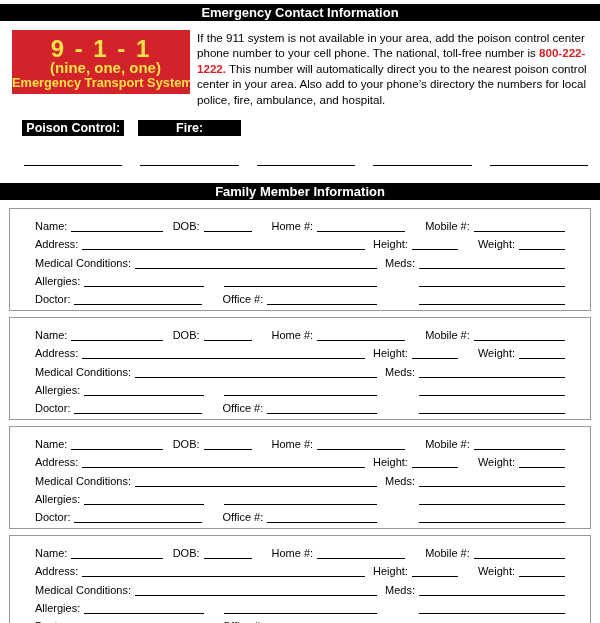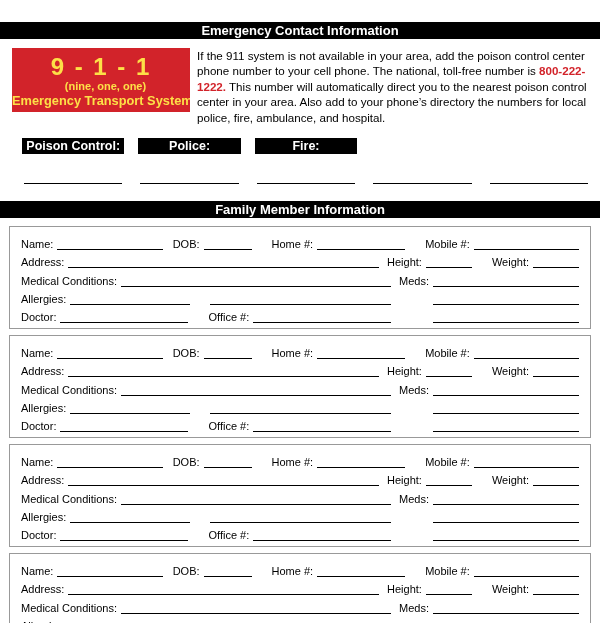--- a/index.html
+++ b/index.html
@@ -10,33 +10,33 @@
     color:#000;
     overflow:hidden;
     position:relative;
   }
   .bar {
     background:#000; color:#fff;
     font-weight:bold; font-size:13px;
     text-align:center;
     height:17px; line-height:17px;
   }
-  .bar-top { margin-top:22px; }
+  .bar-top { margin-top:4px; }
   .bar-family { margin-top:17px; }
 
   
   .top-section { display:flex; margin:9px 10px 0 12px; gap:7px; }
   .box911 {
     flex:0 0 178px; width:178px; height:64px;
     background:#d2232a; color:#fde047;
     text-align:center; font-weight:bold;
     overflow:hidden;
   }
   .box911 .num  { font-size:24px; letter-spacing:2px; line-height:25px; margin-top:6px; }
-  .box911 .pron { font-size:11px; line-height:14px;padding-left:9px; }
+  .box911 .pron { font-size:15px; line-height:14px;padding-left:9px; }
   .box911 .cap  { font-size:12.8px; line-height:15px; white-space:nowrap; }
   .para { flex:1; font-size:11.6px; line-height:15.4px; }
   .phone { color:#d2232a; font-weight:bold; }
 
   
   .contacts, .contact-lines {
     display:grid; grid-template-columns:repeat(5,1fr);
     gap:14px; margin:13px 10px 0 22px;
   }
   .contact-label {
@@ -47,21 +47,21 @@
   }
   .contact-lines { margin-top:28px; }
   .cline { border-bottom:1.5px solid #000; height:1px; margin:0 2px; }
 
   
   .blocks { margin:8px 9px 0; }
   .member-block {
     border:1px solid #999;
     box-sizing:border-box;
     height:103px;
-    padding:5px 11px 6px;
+    padding:5px 25px 6px;
     margin-bottom:6px;
     background:#fff;
   }
   .frow { display:flex; align-items:flex-end; height:18.2px; font-size:11px; }
   .lbl { white-space:nowrap; padding-right:4px; }
   .ln  { border-bottom:1.2px solid #000; height:13px; box-sizing:border-box; }
   .flex1 { flex:1; }
   .g8  { margin-left:8px; }
   .g10 { margin-left:10px;margin-top:24px; }
   .g12 { margin-left:20px; }
@@ -84,21 +84,20 @@
     <div class="pron">(nine, one, one)</div>
     <div class="cap">Emergency Transport System</div>
   </div>
   <div class="para">
     <span>If the 911 system is not available in your area, add the poison control center phone number to your cell phone. The national, toll-free number is </span><span class="phone">800-222-1222.</span><span> This number will automatically direct you to the nearest poison control center in your area. Also add to your phone’s directory the numbers for local police, fire, ambulance, and hospital.</span>
   </div>
 </div>
 
 <div class="contacts">
   <div class="contact-label">Poison Control:</div>
-  <div class="contact-label">Police:</div>
   <div class="contact-label">Fire:</div>
 </div>
 <div class="contact-lines">
   <div class="cline"></div>
   <div class="cline"></div>
   <div class="cline"></div>
   <div class="cline"></div>
   <div class="cline"></div>
 </div>
 

